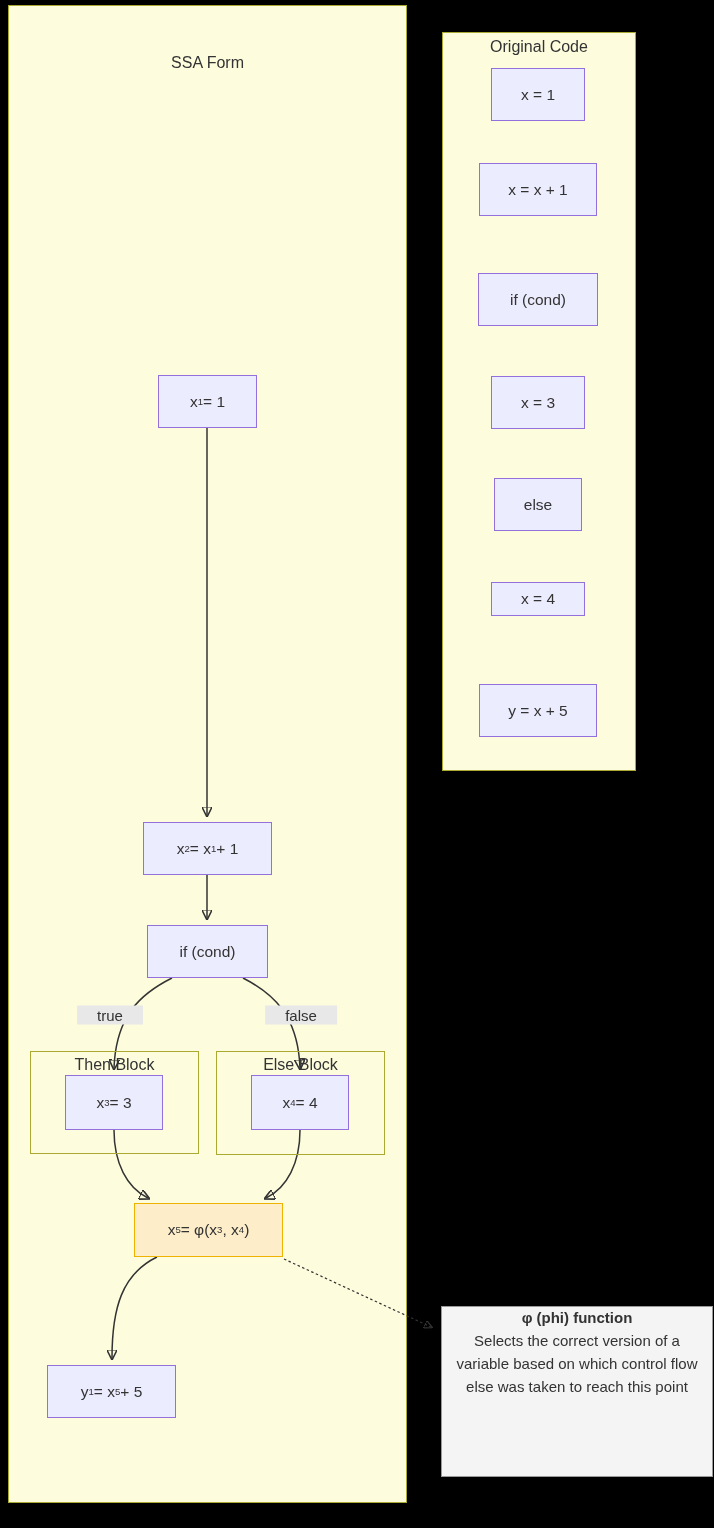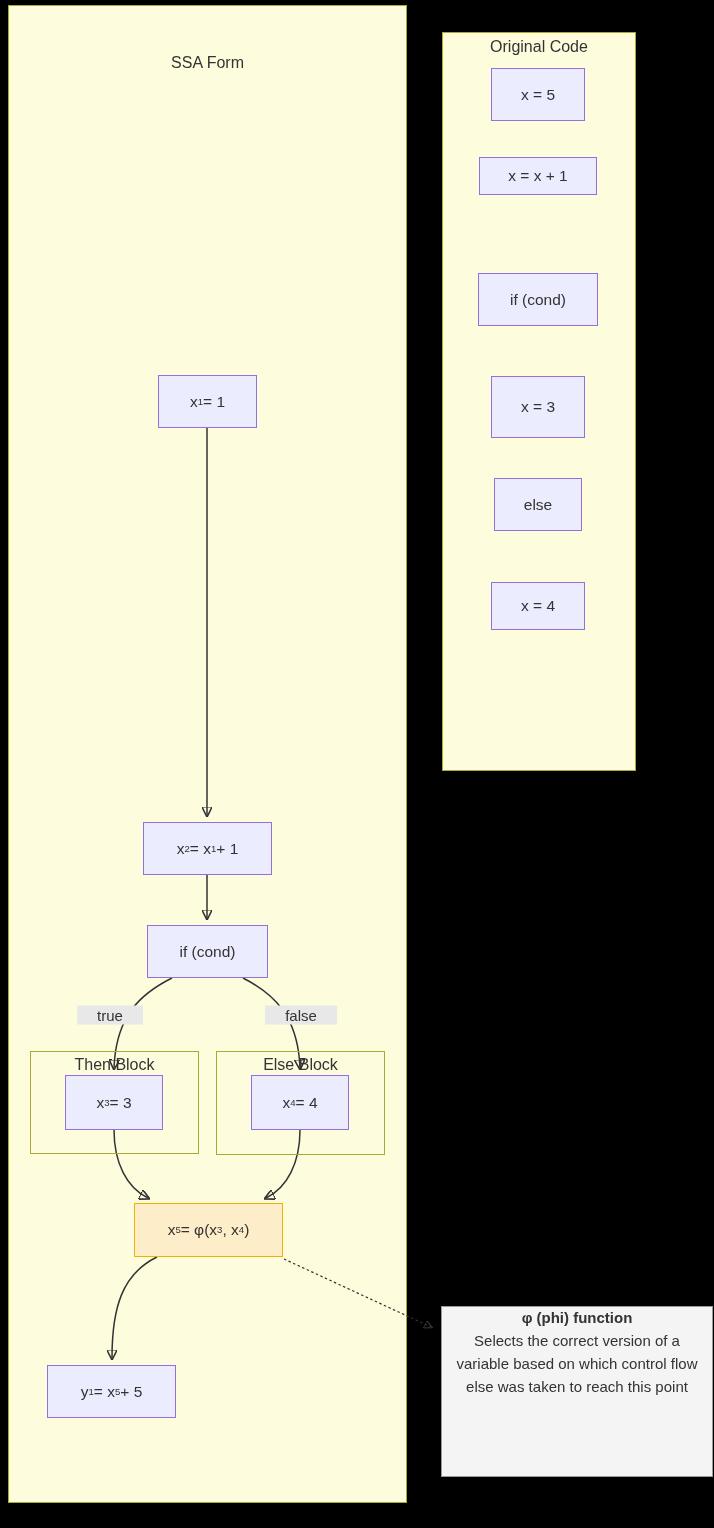--- a/index.html
+++ b/index.html
@@ -90,26 +90,27 @@
 <div class="canvas">
 
   <div class="panel" style="left:8px; top:5px; width:399px; height:1498px;">
     <div class="panel-title" style="top:8px;margin-top:40px;">SSA Form</div>
   </div>
 
   <div class="panel" style="left:442px; top:32px; width:194px; height:739px;">
     <div class="panel-title" style="top:5px;">Original Code</div>
   </div>
 
-  <div class="node" style="left:491px; top:68px;  width:94px;  height:53px;">x = 5</div>
-  <div class="node" style="left:479px; top:157px; width:118px; height:38px;">x = x + 1</div>
+  <div class="node" style="left:491px; top:68px;  width:94px;  height:53px;">x = 1</div>
+  <div class="node" style="left:479px; top:163px; width:118px; height:53px;">x = x + 1</div>
   <div class="node" style="left:478px; top:273px; width:120px; height:53px;">if (cond)</div>
-  <div class="node" style="left:491px; top:376px; width:94px;  height:62px;">x = 3</div>
+  <div class="node" style="left:491px; top:376px; width:94px;  height:53px;">x = 3</div>
   <div class="node" style="left:494px; top:478px; width:88px;  height:53px;">else</div>
-  <div class="node" style="left:491px; top:582px; width:94px;  height:48px;">x = 4</div>
+  <div class="node" style="left:491px; top:582px; width:94px;  height:34px;">x = 4</div>
+  <div class="node" style="left:479px; top:684px; width:118px; height:53px;">y = x + 5</div>
 
   <svg class="edges" viewBox="0 0 714 1528">
     <defs>
       <marker id="arr" viewBox="0 0 10 10" refX="8" refY="5" markerWidth="7" markerHeight="7" orient="auto-start-reverse">
         <path d="M0,0 L10,5 L0,10 z" fill="#333333" stroke="none"></path>
       </marker>
     </defs>
     <path d="M207 428 L207 815" marker-end="url(#arr)"></path>
     <path d="M207 875 L207 918" marker-end="url(#arr)"></path>
     <path d="M172 978 C140 994, 116 1016, 114 1068" marker-end="url(#arr)"></path>

